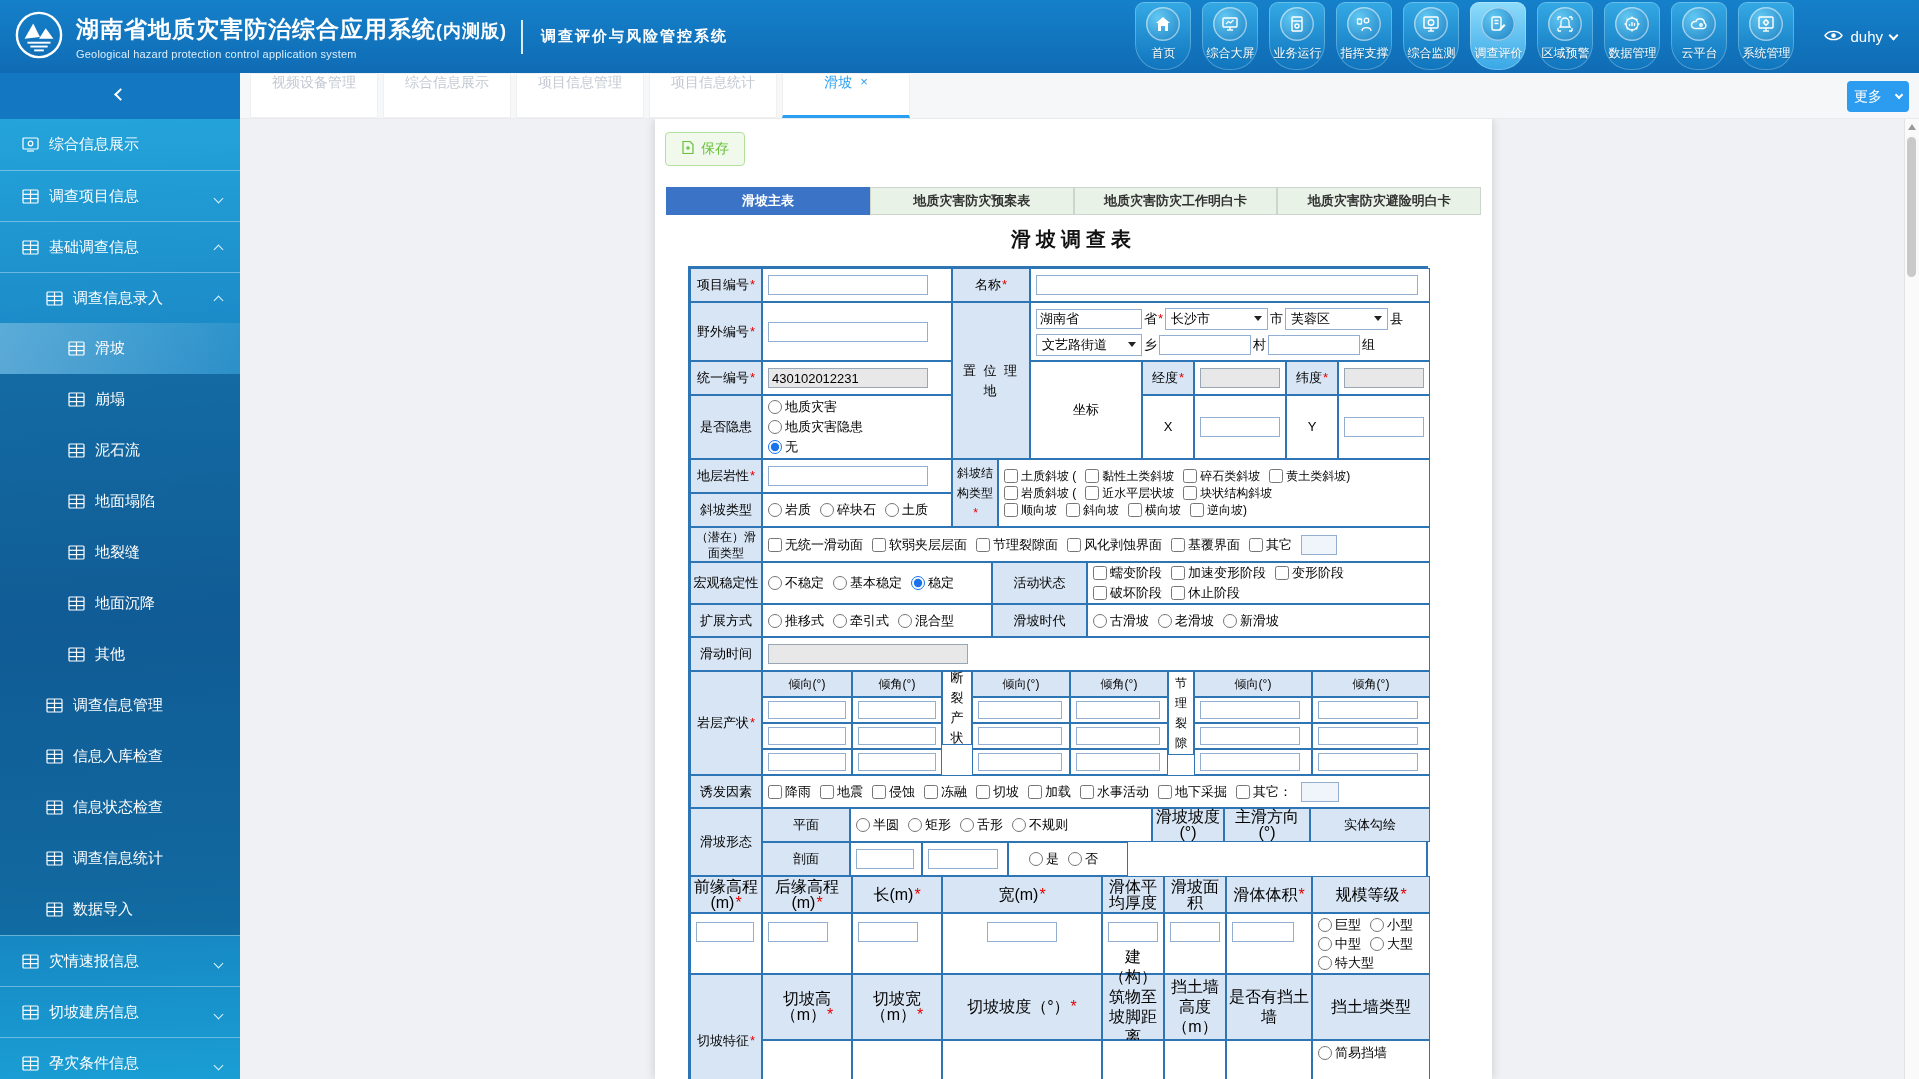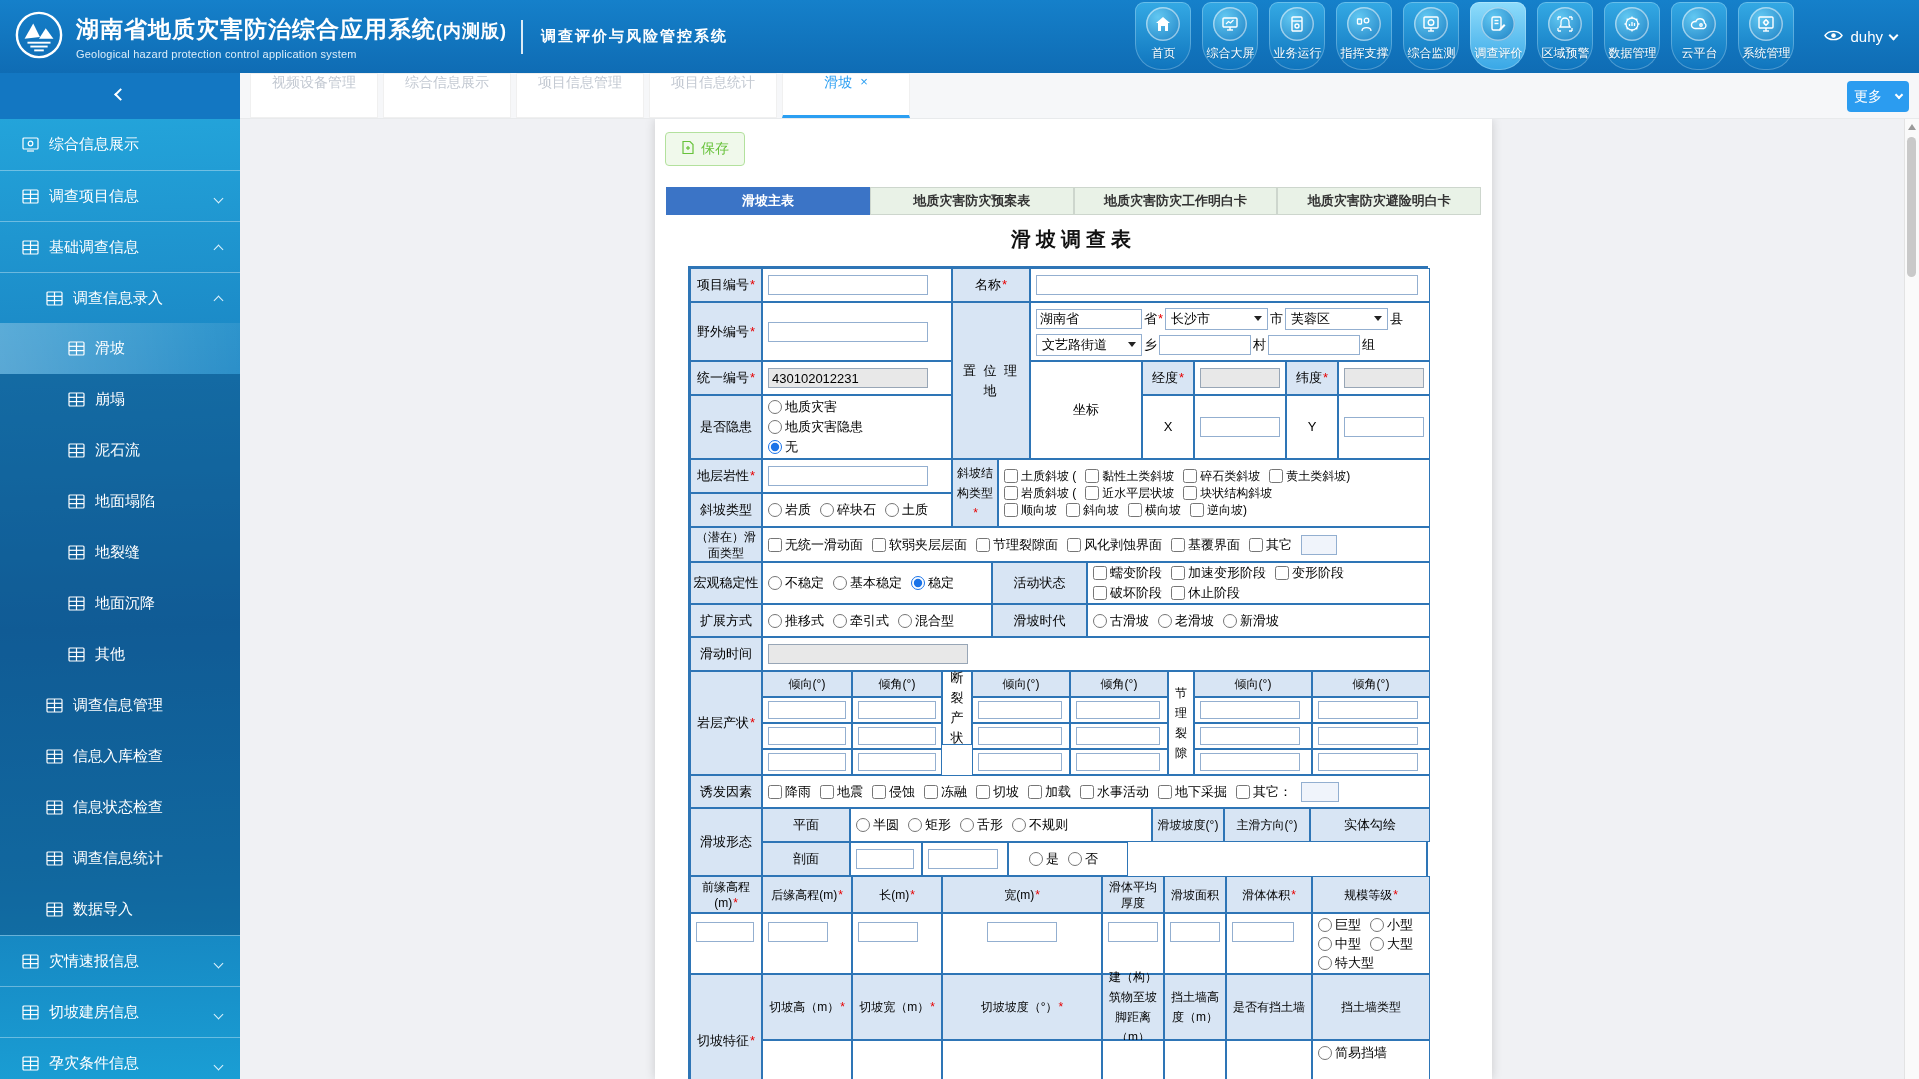--- a/index.html
+++ b/index.html
@@ -74,21 +74,21 @@
   .req { color:#e60000; margin-left:1px;}
   .inp { height:20px; border:1px solid #93afd0; background:#fff; font-size:13px; padding:0 3px; font-family:"Liberation Sans",sans-serif;}
   .inp.gray { background:#e8e8e8; border-color:#98a6b6;}
   .sel { height:22px; border:1px solid #93afd0; background:#fff; display:inline-flex; align-items:center; justify-content:space-between; padding:0 5px; font-size:13px; cursor:pointer;}
   .sel .tri { width:0; height:0; border-left:4px solid transparent; border-right:4px solid transparent; border-top:5px solid #222; margin-left:4px;}
   .opts { display:flex; flex-wrap:wrap; align-items:center; row-gap:2px;}
   .opts label.opt { display:inline-flex; align-items:center; gap:3px; margin-right:9px; white-space:nowrap; cursor:pointer;}
   .opts input { width:14px; height:14px; margin:0; accent-color:#1a73e8; cursor:pointer;}
   .vcell { justify-content:center; text-align:center; word-break:break-all; line-height:20px;}
   .subhead { background:#d8e5f4; justify-content:center; font-size:12px;}
-  .mini-title { font-size:12px;}
+  .mini-title { font-size:16px;}
 </style>
 </head>
 <body>
 
 <div class="app">
 
   <div class="header">
     <div class="brand">
       <span>
         <svg width="50" height="50" viewBox="0 0 52 52">
@@ -884,21 +884,21 @@
                     </div>
                   <div class="frow">
                       <div class="fc wht" style="width:98px;height:26px">
                         <input class="inp" style="width: 84px; height: 18px;">
                       </div>
                       <div class="fc wht" style="width:98px;height:26px">
                         <input class="inp" style="width: 84px; height: 18px;">
                       </div>
                     </div>
                 </div>
-                <div class="fc wht vcell" style="width:26px;height:104px;padding:0 5px;justify-content:center;font-size:12px">节理裂隙</div>
+                <div class="fc wht vcell" style="width:26px;height:84px;padding:0 5px;justify-content:center;font-size:12px">节理裂隙</div>
                 <div class="stack" style="width:236px">
                   <div class="frow">
                     <div class="fc subhead" style="width:118px;height:26px">倾向(°)</div>
                     <div class="fc subhead" style="width:118px;height:26px">倾角(°)</div>
                   </div>
                   <div class="frow">
                       <div class="fc wht" style="width:118px;height:26px">
                         <input class="inp" style="width: 100px; height: 18px;">
                       </div>
                       <div class="fc wht" style="width:118px;height:26px">

